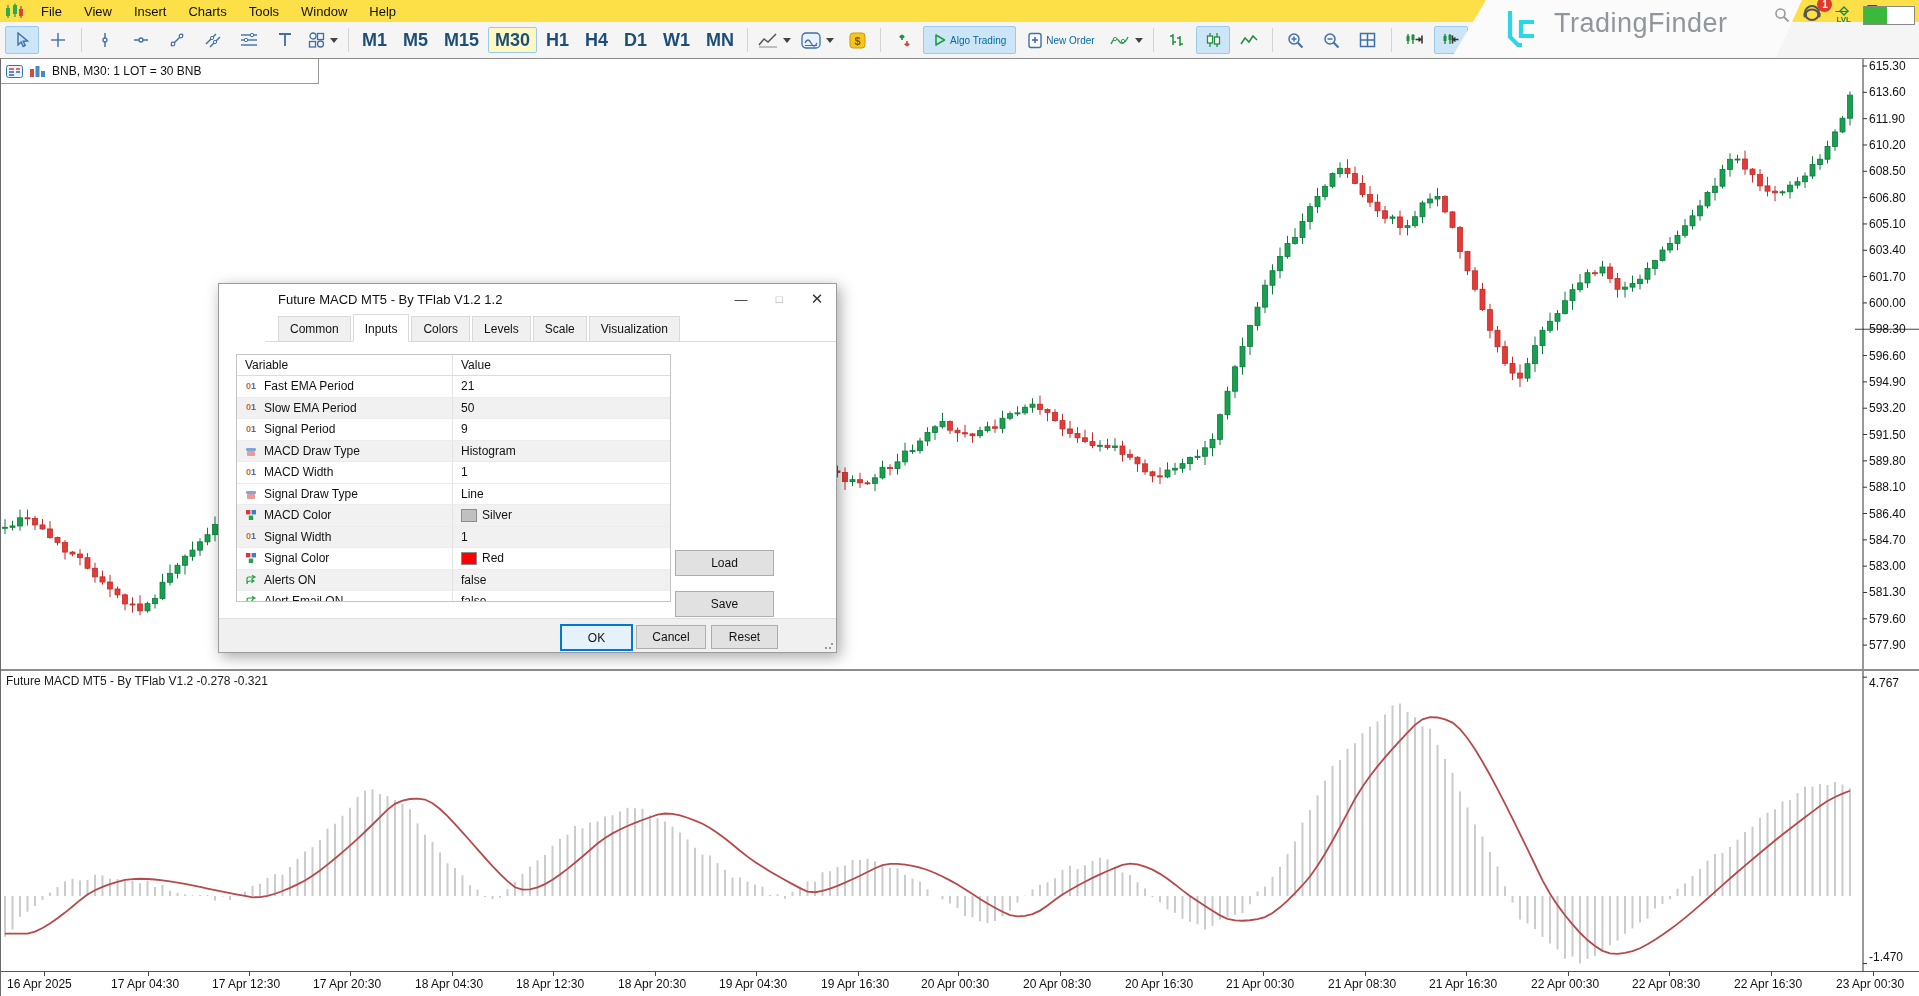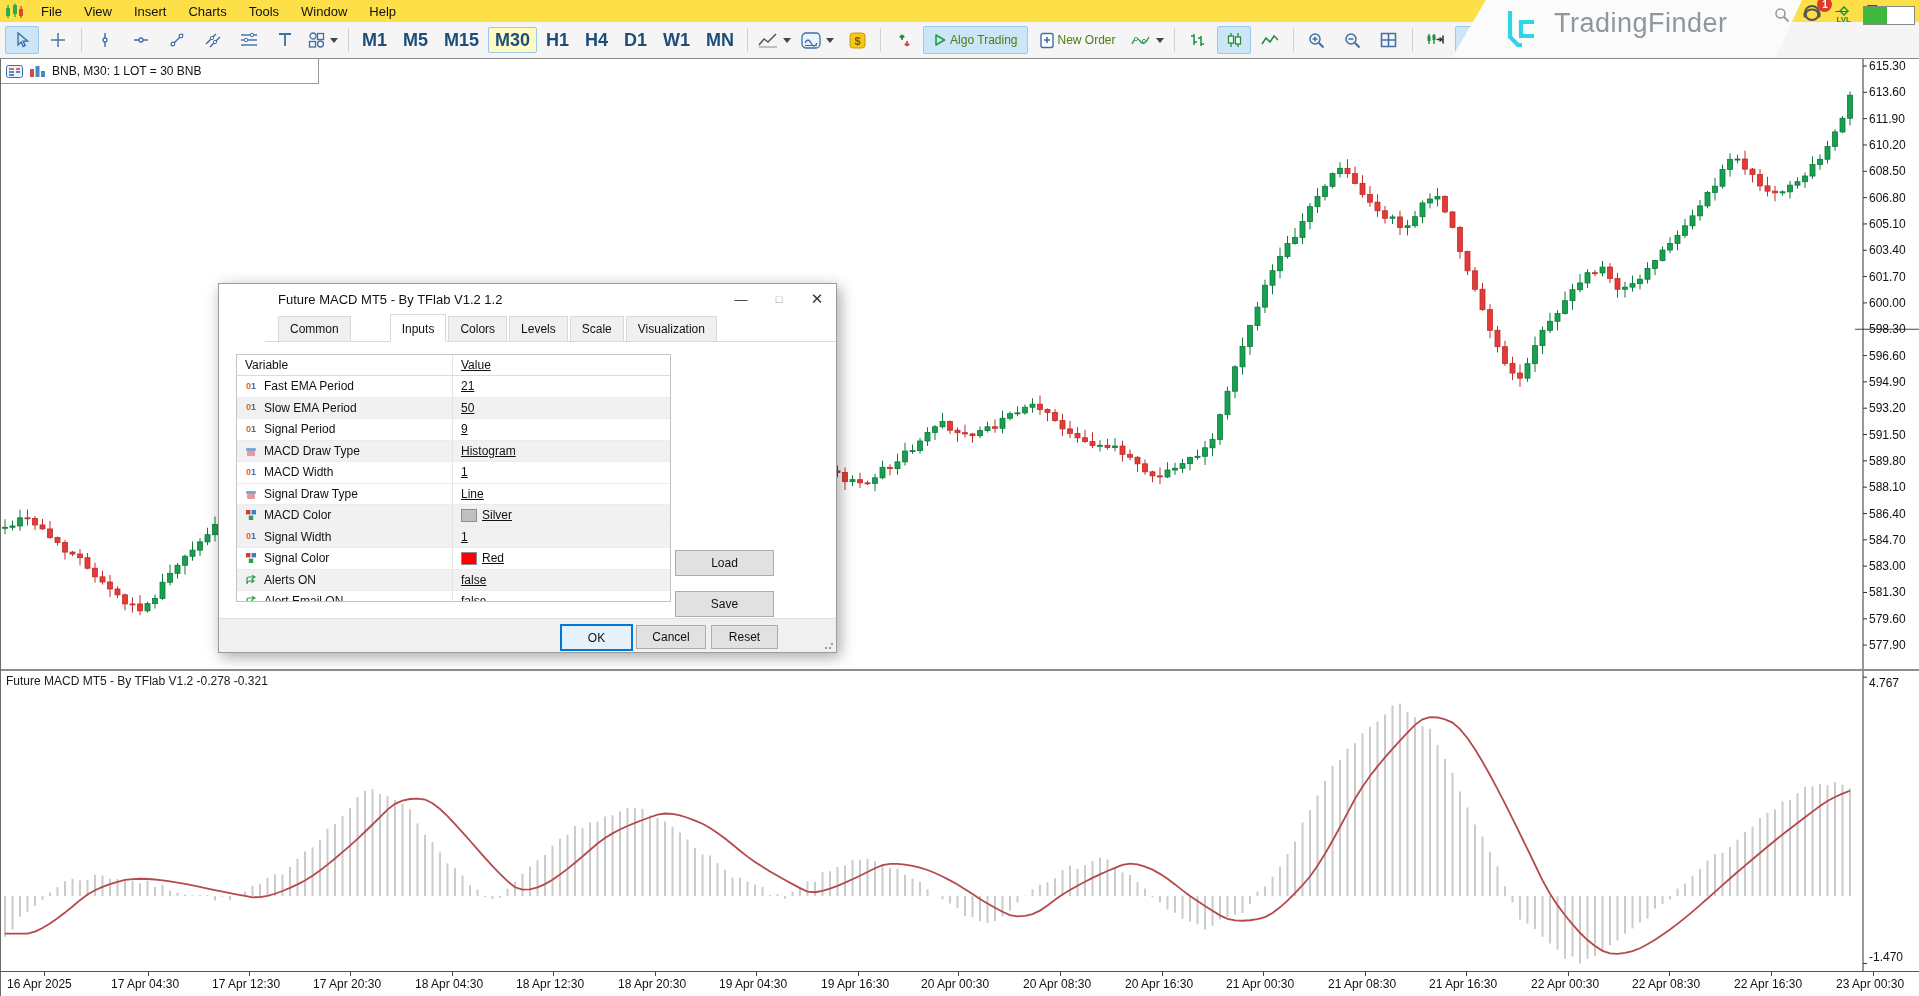--- a/index.html
+++ b/index.html
@@ -12,21 +12,21 @@
   .win-controls{position:absolute;right:2px;top:0;display:flex;height:22px;align-items:center;color:#444;}
   .win-btn{width:30px;text-align:center;font-size:13px;line-height:22px;}
   
   .toolbar{height:36px;background:#f5f5f5;border-bottom:1px solid #8a8a8a;display:flex;align-items:center;padding-left:4px;position:relative;z-index:3;}
   .tbtn{height:26px;min-width:26px;padding:0 3px;display:flex;align-items:center;justify-content:center;border:1px solid transparent;border-radius:2px;margin:0 1px;gap:3px;}
   .tbtn.selected{background:#cde6f7;border-color:#9bc9ea;}
   .tbtn svg{display:block;}
   .tf{color:#1d4e79;font-weight:bold;font-size:18px;padding:0 6px;height:24px;display:flex;align-items:center;border:1px solid transparent;border-radius:2px;margin:8px 1px;}
   .tf.selected{background:#fef9c3;border-color:#9bc9ea;}
   .sep{width:1px;height:24px;background:#d2d2d2;margin:0 5px;flex:none;}
-  .tlabel{font-size:12px;color:#4d7c0f;white-space:nowrap;text-align:center;}
+  .tlabel{font-size:10px;color:#0369a1;white-space:nowrap;text-align:center;}
   .dd{width:0;height:0;border-left:4px solid transparent;border-right:4px solid transparent;border-top:5px solid #444;margin-left:2px;}
   
   .wm-band{position:absolute;left:1452px;top:0;width:350px;height:57px;background:#fbfbfb;
            clip-path:polygon(34px 0,100% 0,calc(100% - 26px) 100%,0 100%);z-index:5;pointer-events:none;
            box-shadow:0 1px 2px rgba(0,0,0,.08);}
   .wm-inner{position:absolute;left:1500px;top:8px;display:flex;align-items:flex-start;gap:10px;z-index:6;pointer-events:none;}
   .wm-text{font-size:27px;color:#8f969c;letter-spacing:.5px;}
   .tb-right{position:absolute;right:4px;top:3px;display:flex;align-items:center;gap:12px;z-index:7;}
   .badge{position:absolute;top:-6px;right:-8px;background:#e03a2f;color:#fff;border-radius:50%;width:15px;height:15px;
          font-size:10px;font-weight:bold;display:flex;align-items:center;justify-content:center;}
@@ -47,27 +47,27 @@
   .time-tick{position:absolute;top:0;width:1px;height:4px;background:#444;}
   
   .dialog{position:absolute;left:218px;top:283px;width:571px;height:368px;background:#fff;border:1px solid #9c9c9c;
           box-shadow:3px 4px 14px rgba(0,0,0,.35);z-index:20;font-size:12px;color:#111;padding-left:46px;}
   .dlg-title{height:30px;display:flex;align-items:center;padding-left:13px;font-size:13px;}
   .dlg-wbtns{margin-left:auto;display:flex;height:30px;}
   .dlg-wbtn{width:38px;display:flex;align-items:center;justify-content:center;color:#333;font-size:13px;}
   .tabs{display:flex;padding-left:13px;margin-top:2px;position:relative;}
   .tabs:after{content:"";position:absolute;left:0;right:0;bottom:0;height:1px;background:#d9d9d9;}
   .tab{padding:5px 11px;border:1px solid #d9d9d9;background:#f0f0f0;margin-right:2px;position:relative;font-size:12px;}
-  .tab.selected{background:#fff;border-bottom-color:#fff;z-index:2;padding-top:7px;margin-top:-2px;margin-left:37px;}
+  .tab.selected{background:#fff;border-bottom-color:#fff;z-index:2;padding-top:7px;margin-top:-2px;}
   .ptable{position:absolute;left:17px;top:70px;width:433px;height:246px;border:1px solid #c4c4c4;overflow:hidden;background:#fff;}
   .prow{display:flex;height:20.5px;align-items:center;border-bottom:1px solid #ececec;}
   .prow.head{font-size:12px;height:20px;border-bottom:1px solid #dcdcdc;}
   .prow.alt{background:#f1f1f1;}
   .pc-var{width:216px;display:flex;align-items:center;gap:5px;padding-left:6px;box-sizing:border-box;border-right:1px solid #e3e3e3;height:100%;}
-  .pc-val{flex:1;display:flex;align-items:center;gap:5px;padding-left:8px;text-decoration:underline;}
+  .pc-val{flex:1;display:flex;align-items:center;gap:5px;padding-left:8px;}
   .ricon{width:16px;height:12px;display:flex;align-items:center;justify-content:center;flex:none;font-size:9px;font-weight:bold;line-height:1;}
   .swatch{width:14px;height:11px;border:1px solid #8c8c8c;display:inline-block;}
   .btn{position:absolute;background:#e1e1e1;border:1px solid #adadad;font-size:12px;font-family:"Liberation Sans",sans-serif;
        display:flex;align-items:center;justify-content:center;}
   .btn.focused{border:2px solid #0078d7;background:#e5f1fb;}
   .dlg-footer{position:absolute;left:0;right:0;bottom:0;height:33px;background:#f0f0f0;border-top:1px solid #dfdfdf;}
   .grip{position:absolute;right:2px;bottom:2px;width:10px;height:10px;
         background:radial-gradient(circle at 2px 8px,#999 1px,transparent 1.3px),
                    radial-gradient(circle at 6px 8px,#999 1px,transparent 1.3px),
                    radial-gradient(circle at 8px 4px,#999 1px,transparent 1.3px);}

